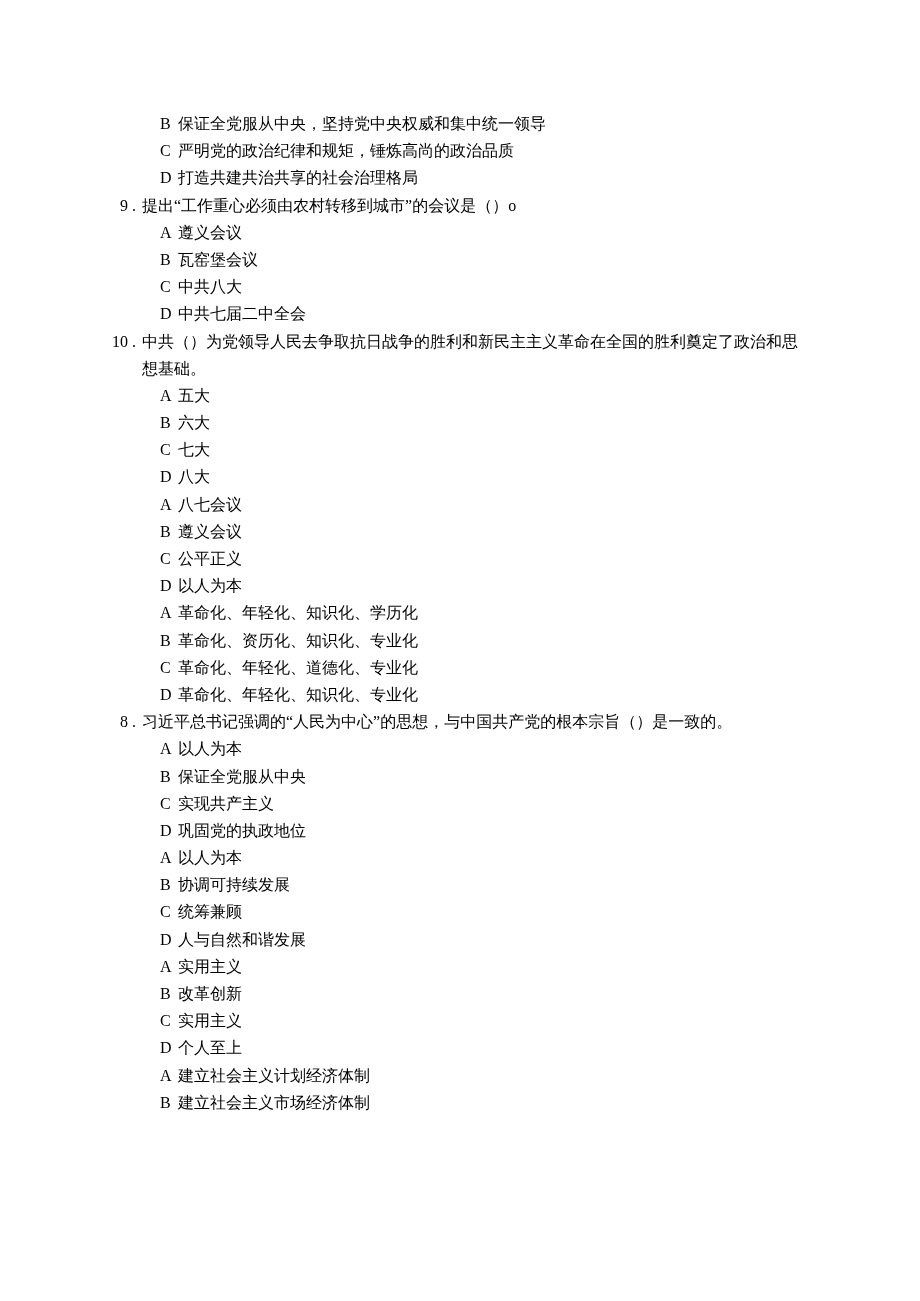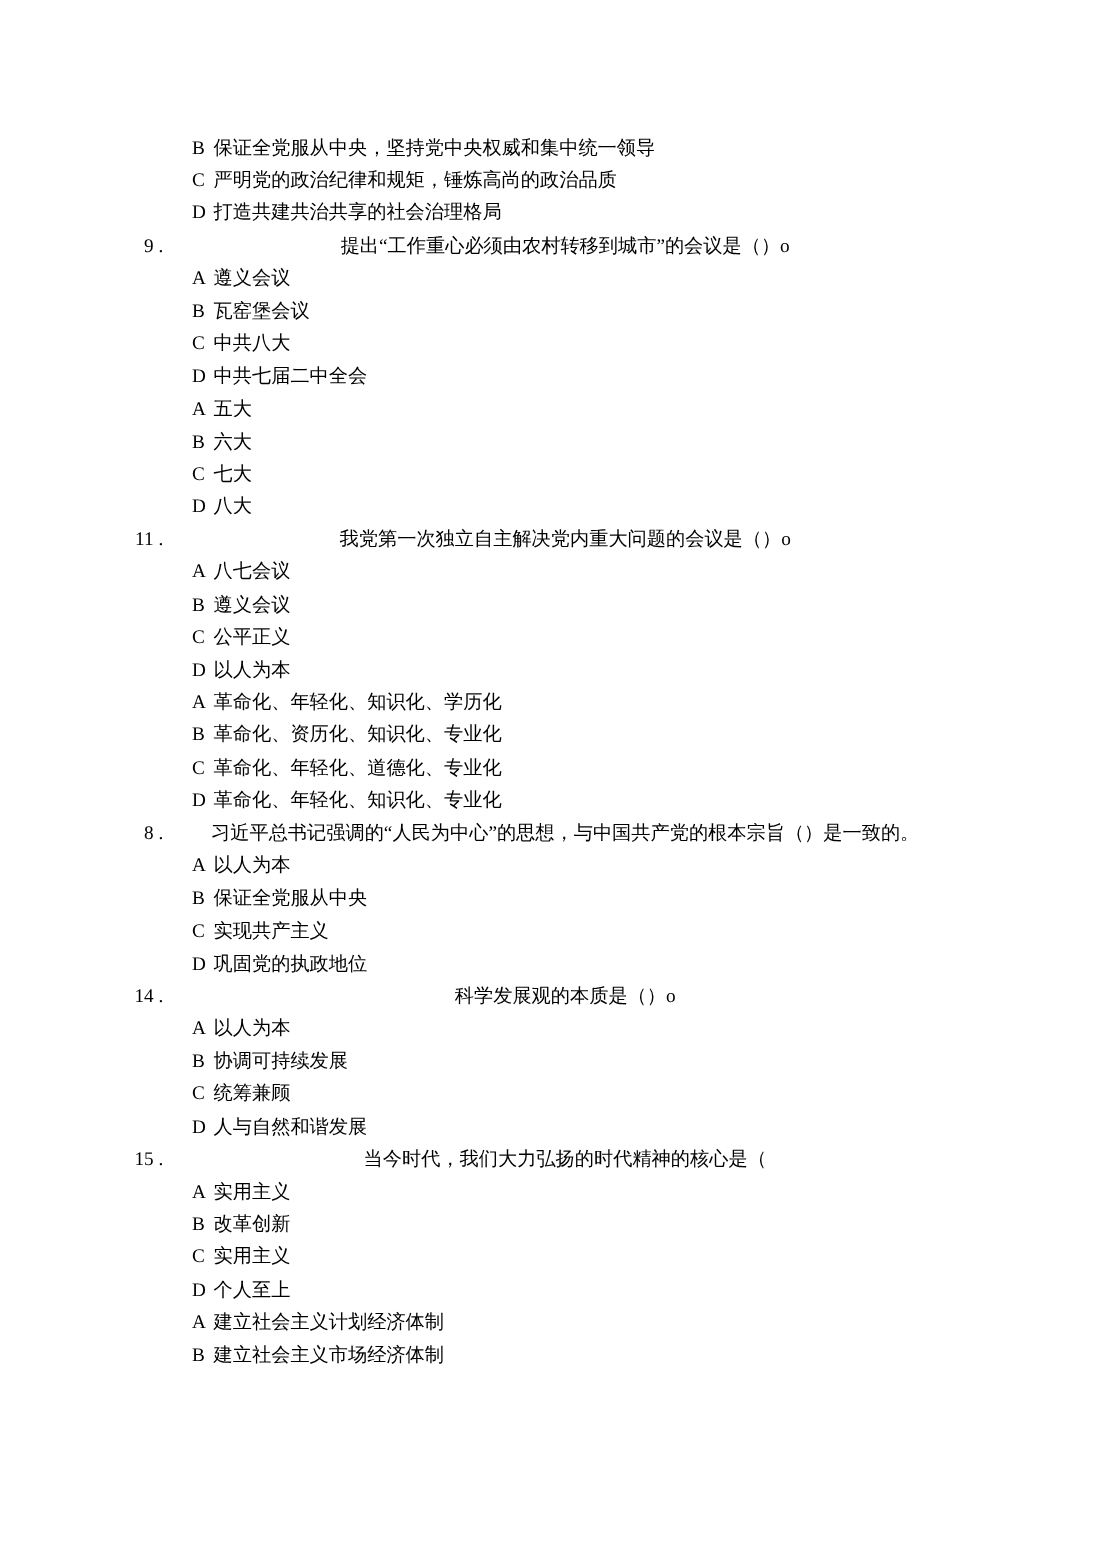--- a/index.html
+++ b/index.html
@@ -20,21 +20,20 @@
     display: flex;
   }
   .q-num {
     min-width: 36px;
     text-align: right;
     padding-right: 6px;
     white-space: nowrap;
   }
   .q-text {
     flex: 1;
-    text-align: center;
   }
   .options {
     padding-left: 60px;
   }
   .option {
     display: flex;
   }
   .opt-letter {
     min-width: 18px;
   }
@@ -83,20 +82,24 @@
         <span class="opt-text">中共八大</span>
       </div>
     <div class="option">
         <span class="opt-letter">D </span>
         <span class="opt-text">中共七届二中全会</span>
       </div>
   </div>
 </div>
 
 <div class="question">
+  <div class="q-stem">
+    <span class="q-num">10 .</span>
+    <span class="q-text">中共（）为党领导人民去争取抗日战争的胜利和新民主主义革命在全国的胜利奠定了政治和思想基础。</span>
+  </div>
   <div class="options">
     <div class="option">
         <span class="opt-letter">A </span>
         <span class="opt-text">五大</span>
       </div>
     <div class="option">
         <span class="opt-letter">B </span>
         <span class="opt-text">六大</span>
       </div>
     <div class="option">
@@ -104,24 +107,20 @@
         <span class="opt-text">七大</span>
       </div>
     <div class="option">
         <span class="opt-letter">D </span>
         <span class="opt-text">八大</span>
       </div>
   </div>
 </div>
 
 <div class="question">
-  <div class="q-stem">
-    <span class="q-num">11 .</span>
-    <span class="q-text">我党第一次独立自主解决党内重大问题的会议是（）o</span>
-  </div>
   <div class="options">
     <div class="option">
         <span class="opt-letter">A </span>
         <span class="opt-text">八七会议</span>
       </div>
     <div class="option">
         <span class="opt-letter">B </span>
         <span class="opt-text">遵义会议</span>
       </div>
     <div class="option">
@@ -175,24 +174,20 @@
         <span class="opt-text">实现共产主义</span>
       </div>
     <div class="option">
         <span class="opt-letter">D </span>
         <span class="opt-text">巩固党的执政地位</span>
       </div>
   </div>
 </div>
 
 <div class="question">
-  <div class="q-stem">
-    <span class="q-num">14 .</span>
-    <span class="q-text">科学发展观的本质是（）o</span>
-  </div>
   <div class="options">
     <div class="option">
         <span class="opt-letter">A </span>
         <span class="opt-text">以人为本</span>
       </div>
     <div class="option">
         <span class="opt-letter">B </span>
         <span class="opt-text">协调可持续发展</span>
       </div>
     <div class="option">
@@ -200,24 +195,20 @@
         <span class="opt-text">统筹兼顾</span>
       </div>
     <div class="option">
         <span class="opt-letter">D </span>
         <span class="opt-text">人与自然和谐发展</span>
       </div>
   </div>
 </div>
 
 <div class="question">
-  <div class="q-stem">
-    <span class="q-num">15 .</span>
-    <span class="q-text">当今时代，我们大力弘扬的时代精神的核心是（</span>
-  </div>
   <div class="options">
     <div class="option">
         <span class="opt-letter">A </span>
         <span class="opt-text">实用主义</span>
       </div>
     <div class="option">
         <span class="opt-letter">B </span>
         <span class="opt-text">改革创新</span>
       </div>
     <div class="option">

